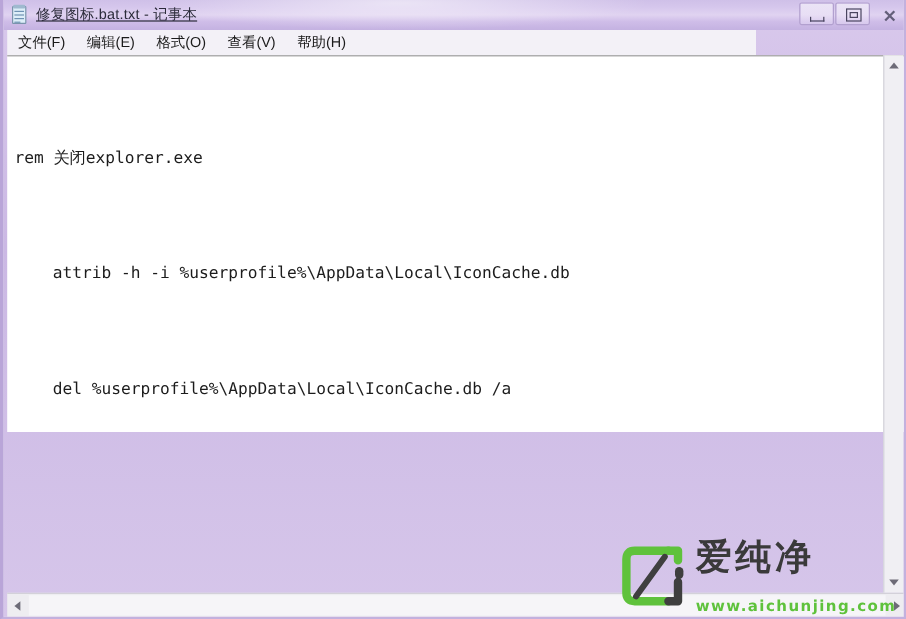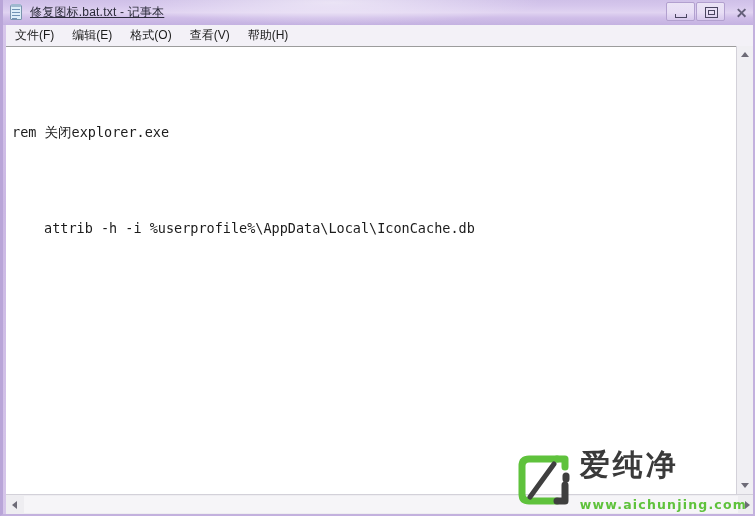--- a/index.html
+++ b/index.html
@@ -145,41 +145,41 @@
     display: flex;
     align-items: center;
     justify-content: center;
     opacity: 0.75;
   }
 
   
   #menubar {
     position: absolute;
     left: 3px; top: 25px;
-    width: 750px;
+    width: 624px;
     height: 21px;
     background: #f3f1f7;
     display: flex;
     align-items: center;
     border-bottom: 1px solid #e2ddee;
   }
   .menu-item {
     font-size: 12px;
     color: #1b1b1b;
     padding: 2px 9px;
     white-space: nowrap;
     cursor: default;
   }
 
   
   #textarea-wrap {
     position: absolute;
     left: 3px; top: 46px;
     width: 750px;
-    height: 448px;
+    height: 314px;
     background: #ffffff;
     border-top: 1px solid #9c9c9c;
     box-sizing: border-box;
     overflow: hidden;
   }
   #textcontent {
     position: absolute;
     left: 0; top: 0;
     width: 730px;
     padding: 5px 0 0 0;
@@ -361,20 +361,21 @@
     <div class="menu-item">编辑(E)</div>
     <div class="menu-item">格式(O)</div>
     <div class="menu-item">查看(V)</div>
     <div class="menu-item">帮助(H)</div>
   </div>
 
   <div id="textarea-wrap">
     <div id="textcontent">
       <div class="line">rem 关闭explorer.exe</div>
       <div class="line indent">attrib -h -i %userprofile%\AppData\Local\IconCache.db</div>
+      <div class="line indent">del %userprofile%\AppData\Local\IconCache.db /a</div>
       
       
     </div>
   </div>
 
   <div id="vscroll">
     <div class="arrow-up">
       <span class="tri-up"></span>
     </div>
     <div class="arrow-down">

